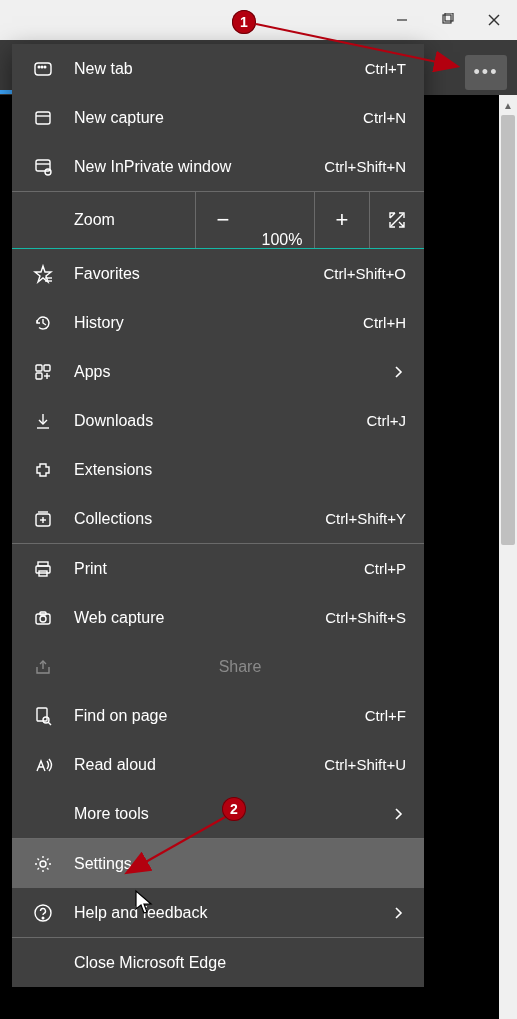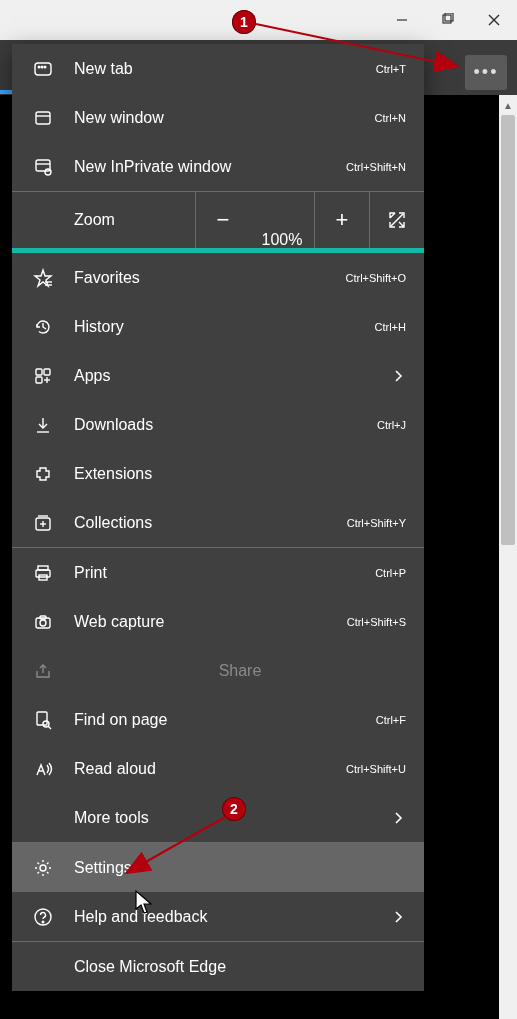--- a/index.html
+++ b/index.html
@@ -18,26 +18,26 @@
   .scrollthumb{position:absolute;top:20px;left:2px;width:14px;height:430px;background:#c0c0c0;border-radius:2px;}
   
   .menu{position:absolute;top:44px;left:12px;width:412px;background:#404040;color:#fff;box-shadow:0 8px 24px rgba(0,0,0,0.5);}
   .row{display:flex;align-items:center;height:49px;padding:0 18px 0 20px;box-sizing:border-box;position:relative;}
   .row.hovered{background:#666;}
   .row.disabled{color:#8a8a8a;text-align:center;}
   .ico{width:22px;height:22px;margin-right:20px;display:flex;align-items:center;justify-content:center;flex:0 0 22px;}
   .ico svg{stroke:#fff;fill:none;stroke-width:1.4;}
   .row.disabled .ico svg{stroke:#8a8a8a;}
   .lbl{flex:1;font-size:16px;}
-  .shortcut{font-size:11px;color:#fff;margin-left:10px;white-space:nowrap;}
+  .shortcut{font-size:15px;color:#fff;margin-left:10px;white-space:nowrap;}
   .chev{width:16px;display:flex;align-items:center;justify-content:center;}
   .chev svg{stroke:#fff;fill:none;stroke-width:1.6;}
   .sep{height:1px;background:#6a6a6a;margin:0;}
   
-  .zoomrow{display:flex;align-items:center;height:56px;border-bottom:5px solid #14b8a6;justify-content:space-between;}
+  .zoomrow{display:flex;align-items:center;height:56px;border-bottom:1px solid #14b8a6;justify-content:space-between;}
   .zoomlabel{flex:1;padding-left:62px;font-size:16px;}
   .zbtn{width:54px;height:56px;display:flex;align-items:center;justify-content:center;border-left:1px solid #6a6a6a;font-size:22px;}
   .zval{width:64px;text-align:center;font-size:16px;margin-top:40px;}
   .zfull{width:54px;height:56px;border-left:1px solid #6a6a6a;display:flex;align-items:center;justify-content:center;}
   
   .badge{position:absolute;width:24px;height:24px;border-radius:50%;background:#b3000f;color:#fff;font-size:14px;font-weight:600;display:flex;align-items:center;justify-content:center;z-index:50;box-shadow:0 0 0 1px #6b0009 inset;}
   svg.anno{position:absolute;top:0;left:0;pointer-events:none;z-index:40;}
   .cursor{position:absolute;z-index:60;}
 </style>
 </head>
@@ -91,21 +91,21 @@
     <span class="shortcut">Ctrl+T</span>
   </div>
 
   <div class="row">
     <span class="ico">
           <svg width="20" height="20" viewBox="0 0 20 20">
             <rect x="3" y="4" width="14" height="12" rx="2"></rect>
             <line x1="3" y1="8" x2="17" y2="8"></line>
           </svg>
         </span>
-    <span class="lbl">New window</span>
+    <span class="lbl">New capture</span>
     <span class="shortcut">Ctrl+N</span>
   </div>
 
   <div class="row">
     <span class="ico">
           <svg width="20" height="20" viewBox="0 0 20 20">
             <rect x="3" y="3" width="14" height="11" rx="2"></rect>
             <line x1="3" y1="7" x2="17" y2="7"></line>
             <circle cx="15" cy="15" r="3"></circle>
           </svg>

